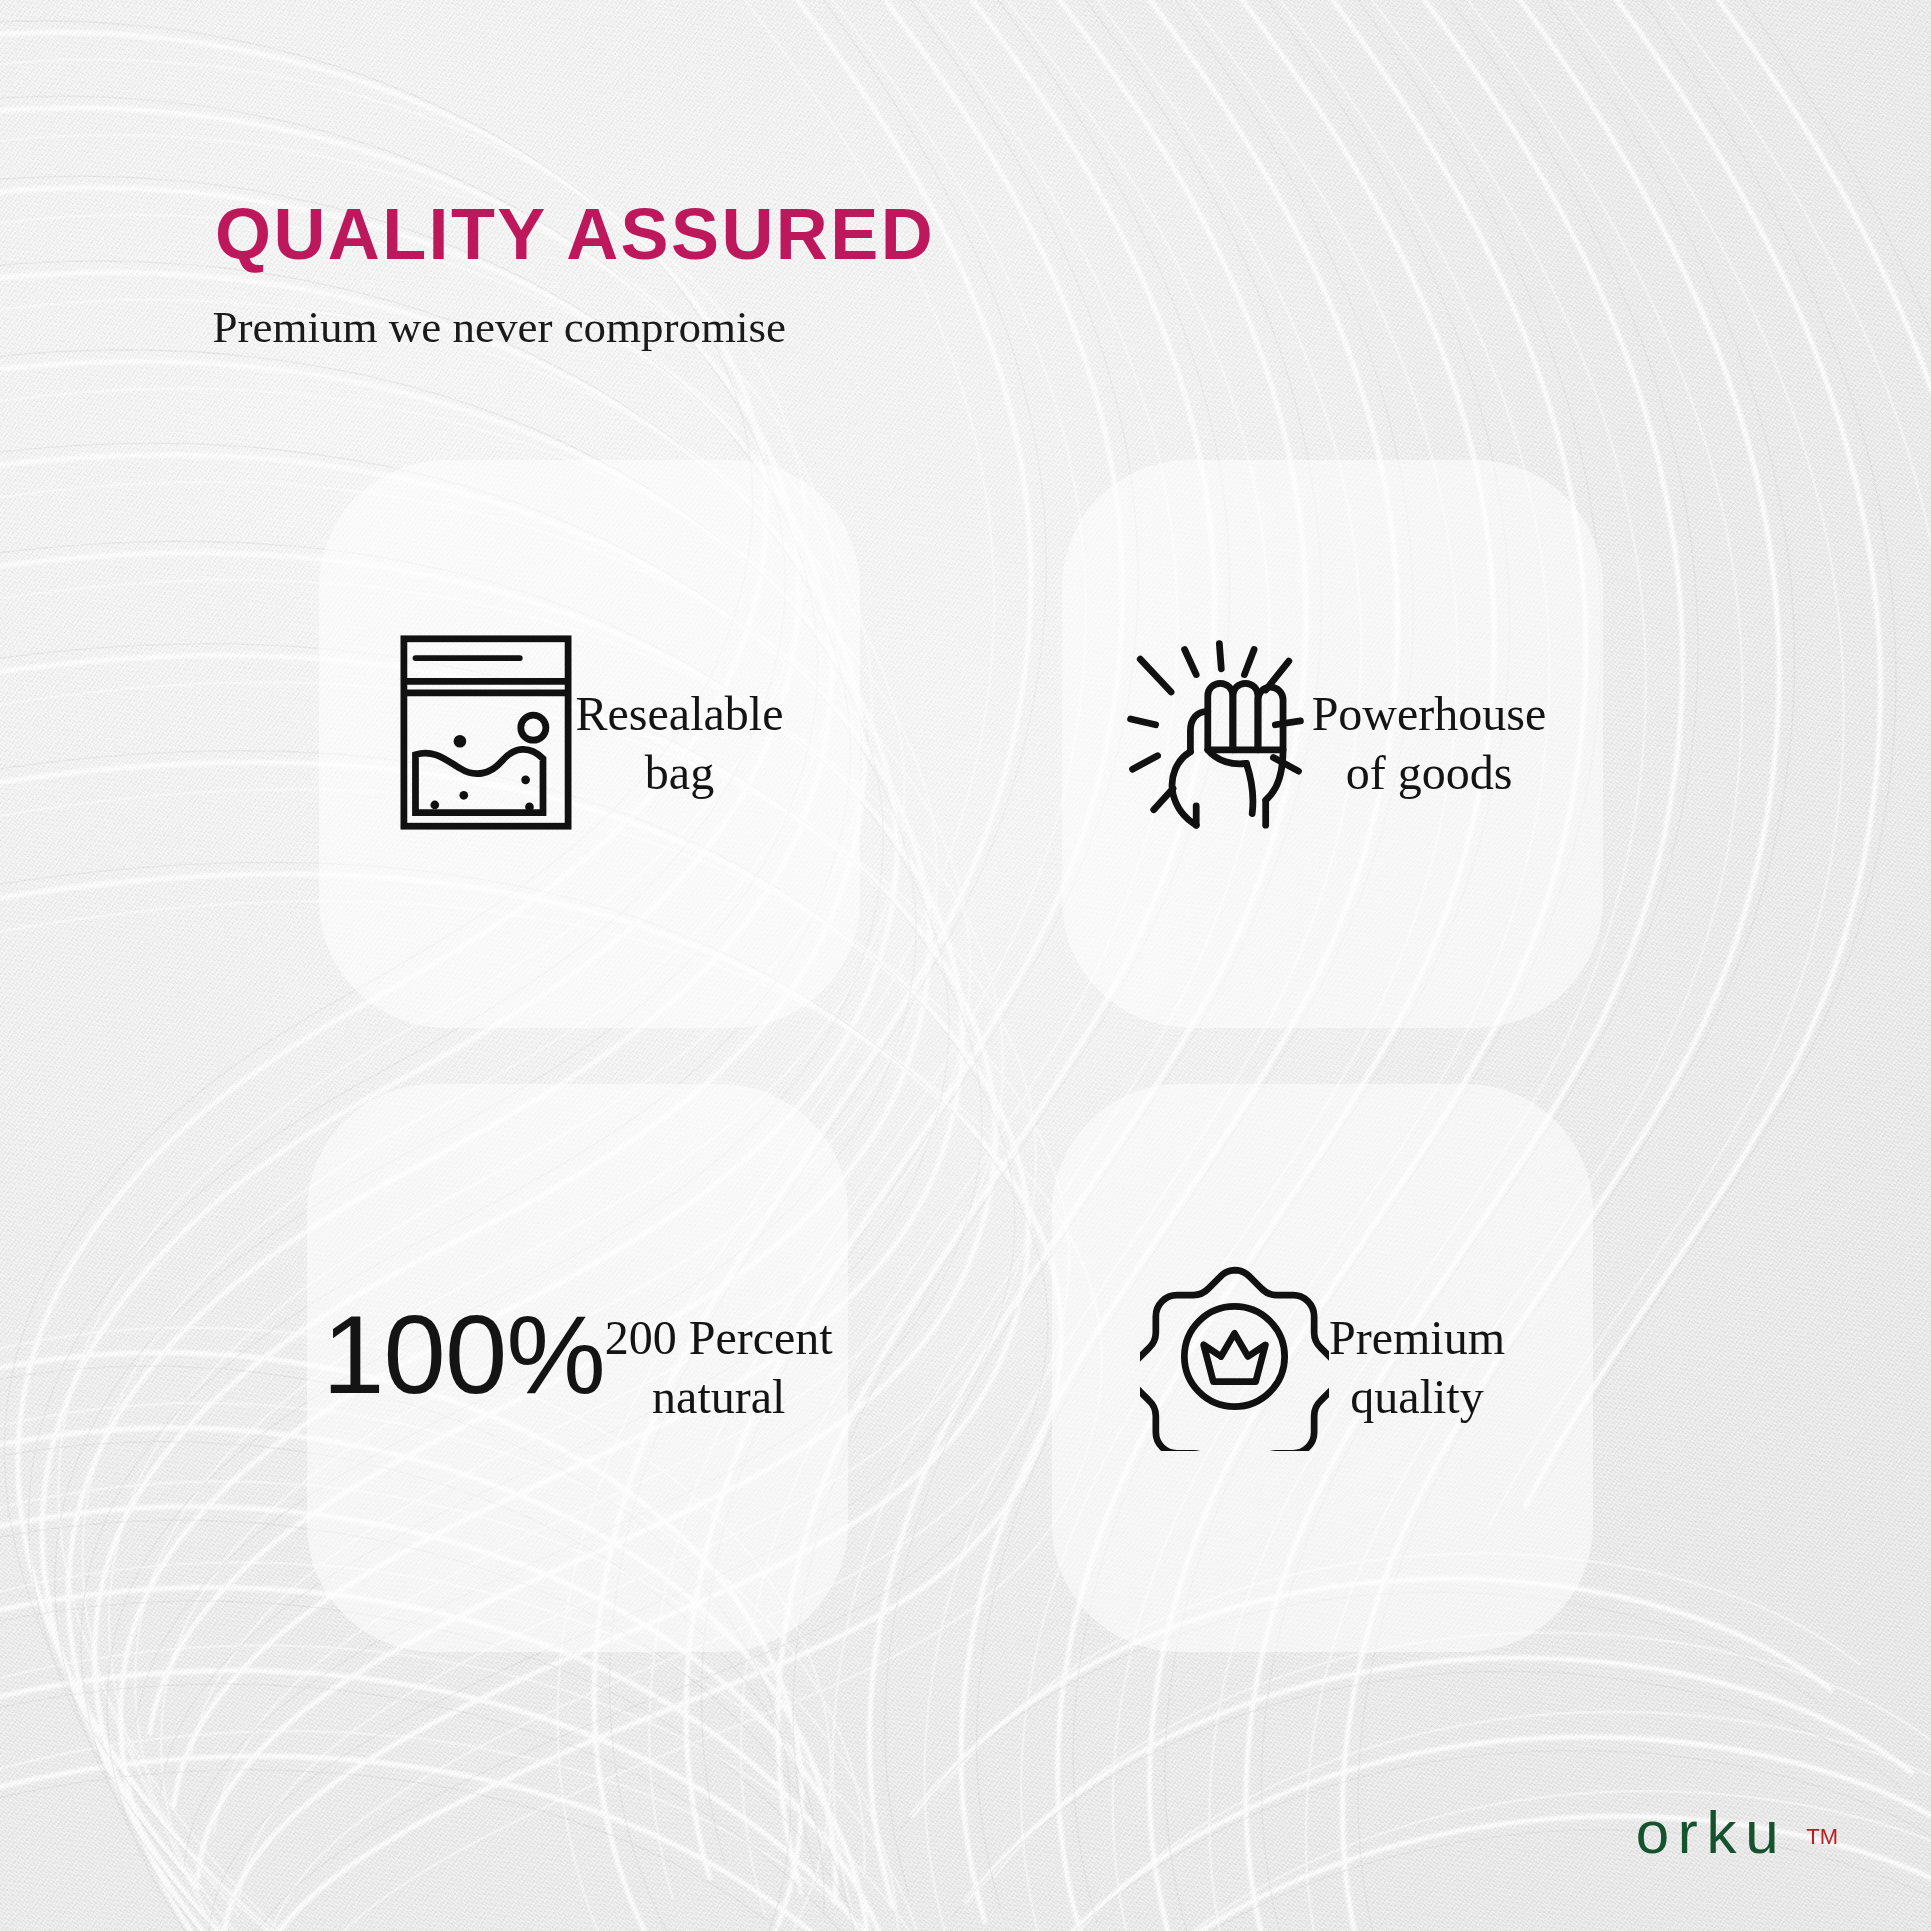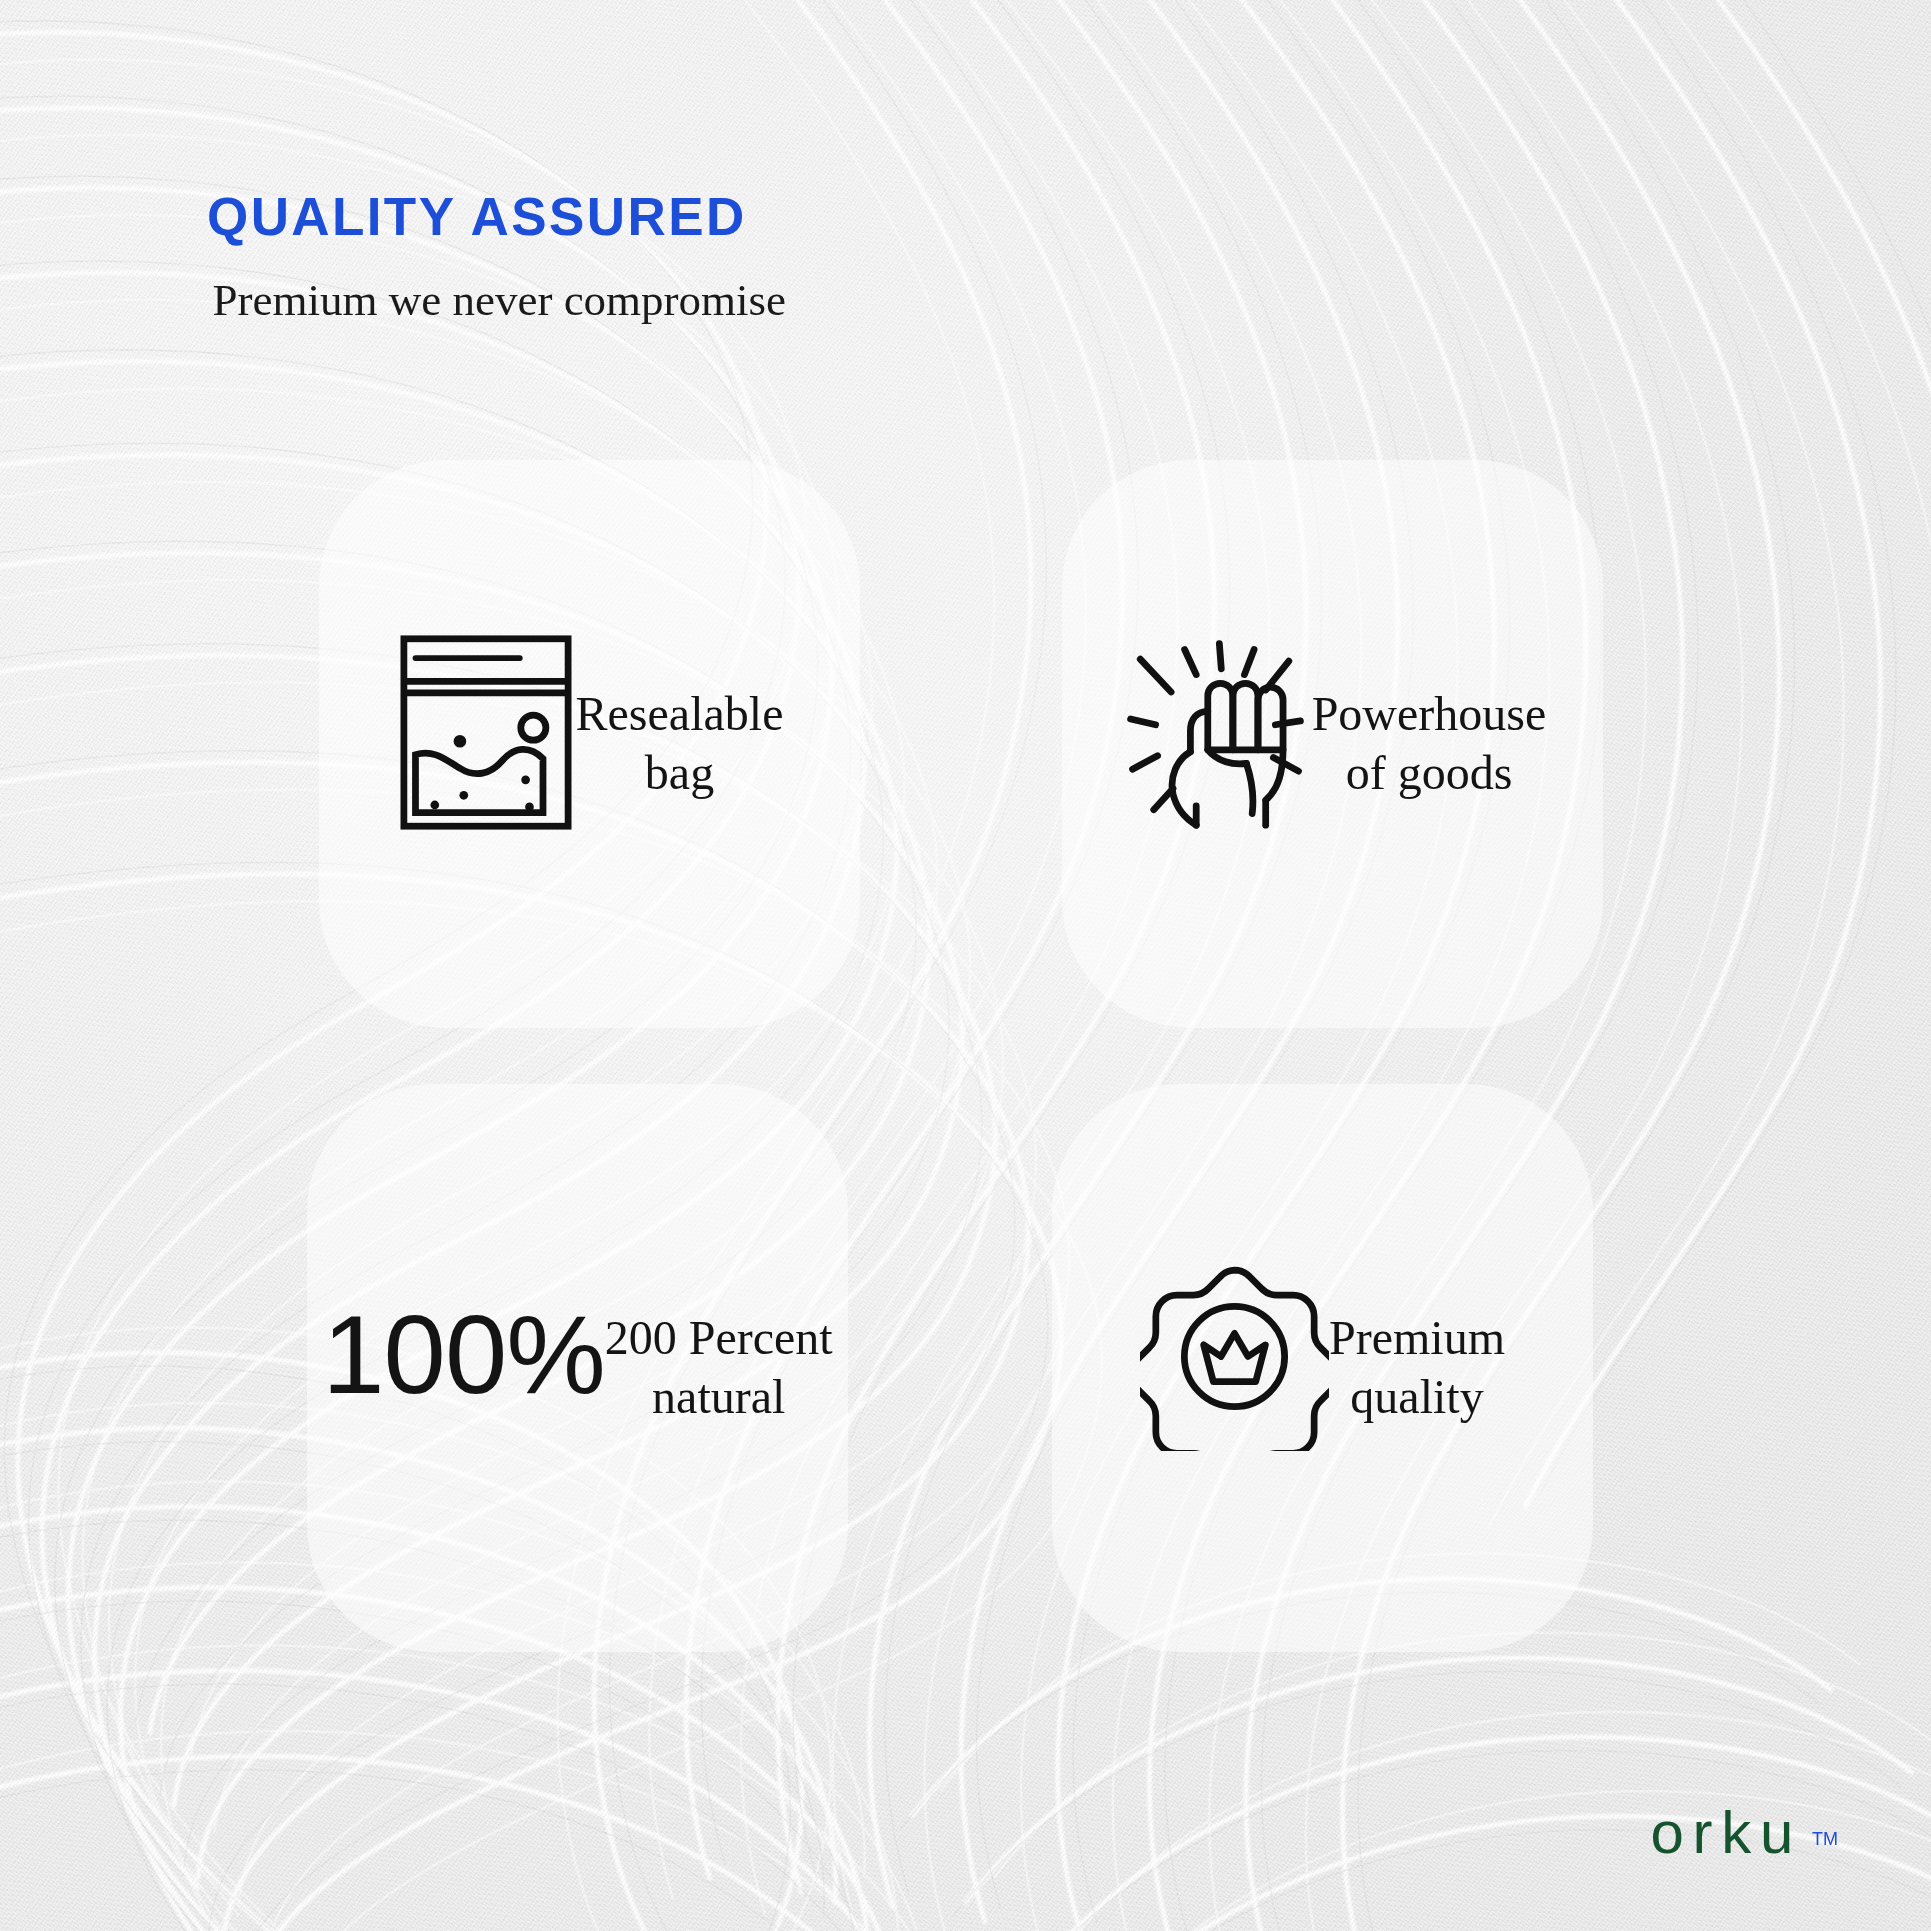--- a/index.html
+++ b/index.html
@@ -47,26 +47,26 @@
   }
 
   
   #header {
     position: absolute;
     left: 199px;
     top: 182px;
     width: 1159px;
   }
   #title {
-    margin: 8px;
+    margin: 16px;
     font-family: "Liberation Sans", sans-serif;
     font-weight: 700;
-    font-size: 53px;
+    font-size: 72px;
     letter-spacing: 2.4px;
-    color: #1d4ed8;
+    color: #be185d;
     line-height: 1;
     white-space: nowrap;
   }
   #subtitle {
     margin: 35px 0 0 13.5px;
     font-family: "Liberation Serif", serif;
     font-weight: 400;
     font-size: 45px;
     color: #1a1a1a;
     line-height: 1;
@@ -136,23 +136,23 @@
     font-family: "Liberation Sans", sans-serif;
     font-weight: 300;
     font-size: 60px;
     letter-spacing: 8.7px;
     color: #14532d;
     line-height: .9;
   }
   #logo-tm {
     font-family: "Liberation Sans", sans-serif;
     font-weight: 400;
-    font-size: 18px;
-    color: #1d4ed8;
-    margin-left: 10px;
+    font-size: 22px;
+    color: #b91c1c;
+    margin-left: 19px;
     margin-bottom: 9.7px;
     letter-spacing: 0;
   }
 </style>
 </head>
 <body>
 
 <div id="page">
 
   <div id="bg-base"></div>

